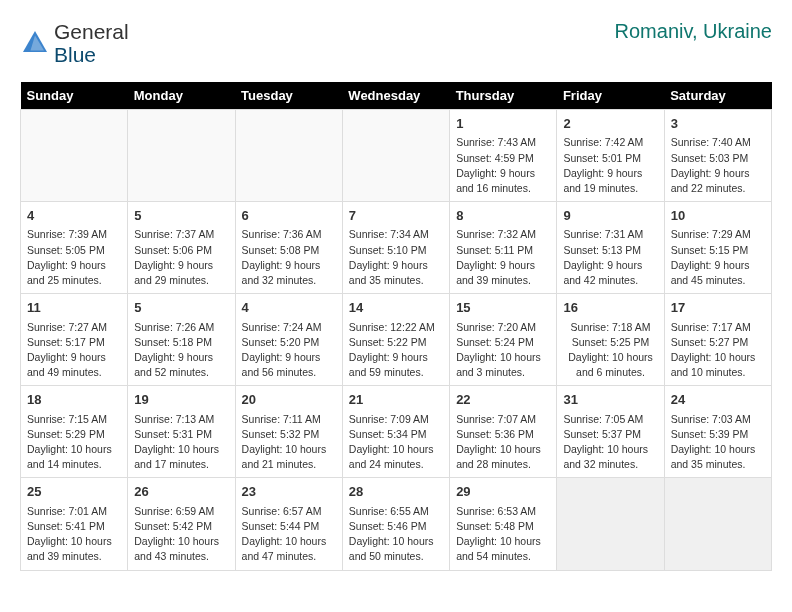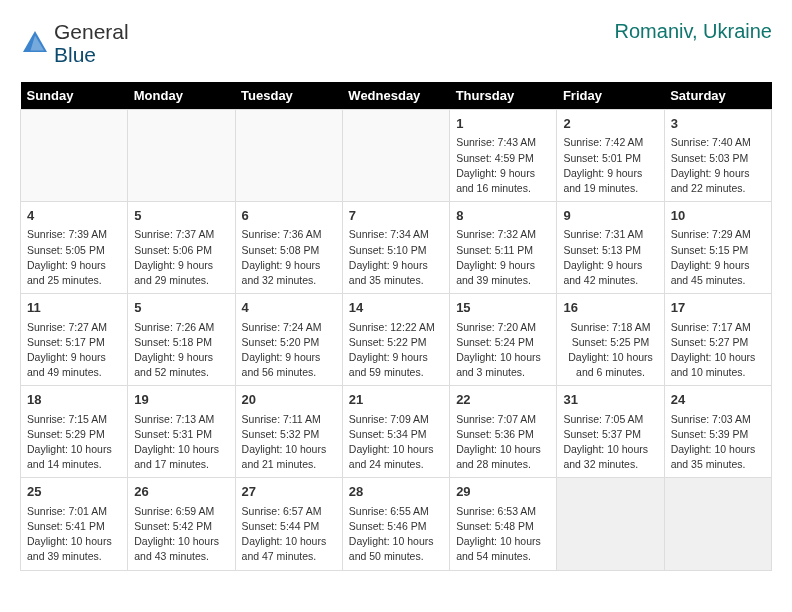--- a/index.html
+++ b/index.html
@@ -305,21 +305,21 @@
 and 39 minutes.</div>
         </td>
         <td>
           <span class="day-num">26</span>
           <div class="day-info" style="white-space: pre-line;">Sunrise: 6:59 AM
 Sunset: 5:42 PM
 Daylight: 10 hours
 and 43 minutes.</div>
         </td>
         <td>
-          <span class="day-num">27</span>
+          <span class="day-num">23</span>
           <div class="day-info" style="white-space: pre-line;">Sunrise: 6:57 AM
 Sunset: 5:44 PM
 Daylight: 10 hours
 and 47 minutes.</div>
         </td>
         <td>
           <span class="day-num">28</span>
           <div class="day-info" style="white-space: pre-line;">Sunrise: 6:55 AM
 Sunset: 5:46 PM
 Daylight: 10 hours

